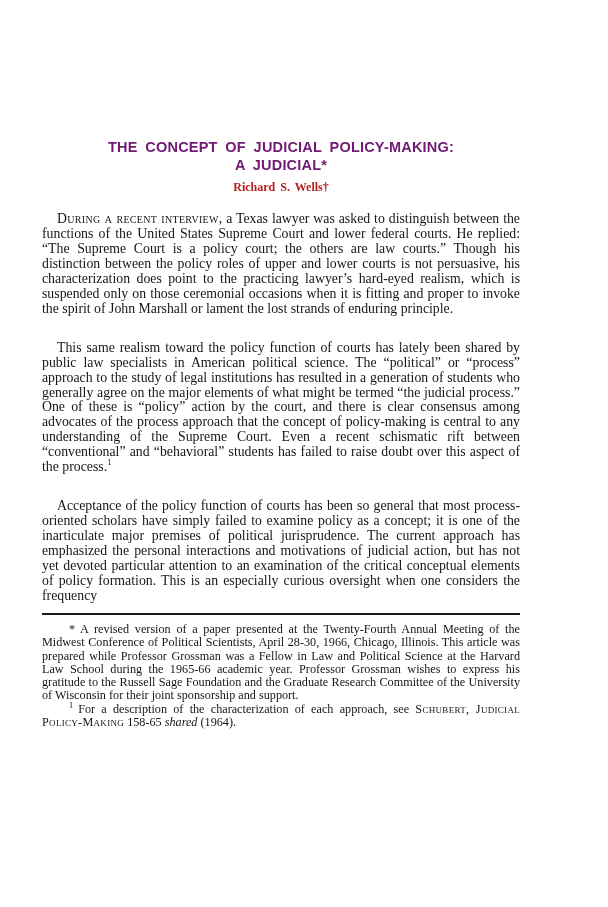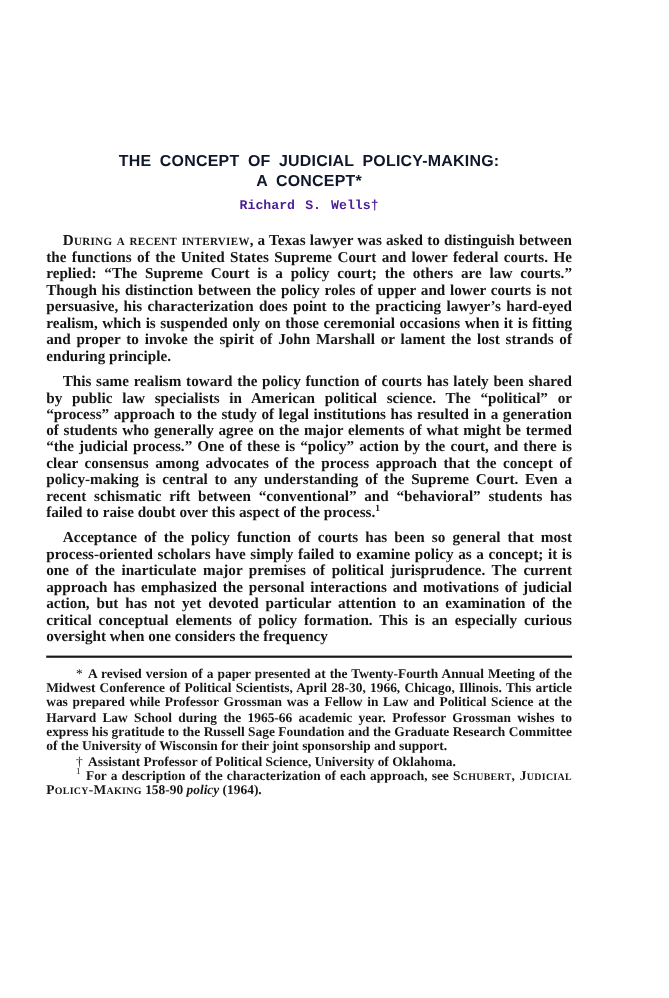--- a/index.html
+++ b/index.html
@@ -25,61 +25,61 @@
   }
   .title {
     margin: 0;
     font-family: "Liberation Sans", "DejaVu Sans", sans-serif;
     font-weight: bold;
     font-size: 14.5px;
     line-height: 17.5px;
     text-align: center;
     letter-spacing: 0.2px;
     word-spacing: 3.5px;
-    color: #0f172a;
+    color: #701a75;
   }
   .authors {
     margin-top: 6px;
     text-align: center;
-    font-family: Liberation Mono, monospace;
+    font-family: Liberation Serif, serif;
     font-weight: bold;
     font-size: 12px;
     line-height: 15px;
     word-spacing: 2px;
-    color: #4c1d95;
+    color: #b91c1c;
   }
   .article-body {
     margin-top: 17px;
     font-size: 13.8px;
     line-height: 14.95px;
     text-align: justify;
   }
   .body-para {
     margin: 0;
     text-indent: 15px;
   }
   .body-para + .body-para {
-    margin-top: 8px;
+    margin-top: 24px;
   }
   .fn-rule {
     border: none;
     border-top: 2px solid #1a1a1a;
     width: 100%;
     margin: 9px 0 8px 0;
   }
   .footnotes {
     font-size: 12.2px;
     line-height: 13.3px;
     text-align: justify;
   }
   .footnote {
     margin: 0;
     text-indent: 27px;
   }
-  .seg { white-space: normal; font-weight: bold; }
+  .seg { white-space: normal; }
   .seg-smallcaps {
     font-variant: small-caps;
     letter-spacing: 0.3px;
   }
   .seg-italic { font-style: italic; }
   .seg-sup {
     vertical-align: super;
     font-size: 0.62em;
     line-height: 0;
   }
@@ -90,35 +90,34 @@
   }
 </style>
 </head>
 <body>
 
 <div class="page">
   <div class="content">
 
     <h1 class="title">
       <span>THE CONCEPT OF JUDICIAL POLICY-MAKING:</span><br>
-      <span>A CONCEPT*</span>
+      <span>A JUDICIAL*</span>
     </h1>
 
     <div class="authors">
       <div>Richard S. Wells†</div>
     </div>
 
     <div class="article-body">
         <p class="body-para"><span class="seg seg-smallcaps">During a recent interview</span><span class="seg seg-normal">, a Texas lawyer was asked to distinguish between the functions of the United States Supreme Court and lower federal courts. He replied: “The Supreme Court is a policy court; the others are law courts.” Though his distinction between the policy roles of upper and lower courts is not persuasive, his characterization does point to the practicing lawyer’s hard-eyed realism, which is suspended only on those ceremonial occasions when it is fitting and proper to invoke the spirit of John Marshall or lament the lost strands of enduring principle.</span></p>
         <p class="body-para"><span class="seg seg-normal">This same realism toward the policy function of courts has lately been shared by public law specialists in American political science. The “political” or “process” approach to the study of legal institutions has resulted in a generation of students who generally agree on the major elements of what might be termed “the judicial process.” One of these is “policy” action by the court, and there is clear consensus among advocates of the process approach that the concept of policy-making is central to any understanding of the Supreme Court. Even a recent schismatic rift between “conventional” and “behavioral” students has failed to raise doubt over this aspect of the process.</span><span class="seg seg-sup">1</span></p>
         <p class="body-para"><span class="seg seg-normal">Acceptance of the policy function of courts has been so general that most process-oriented scholars have simply failed to examine policy as a concept; it is one of the inarticulate major premises of political jurisprudence. The current approach has emphasized the personal interactions and motivations of judicial action, but has not yet devoted particular attention to an examination of the critical conceptual elements of policy formation. This is an especially curious oversight when one considers the frequency</span></p>
       </div>
 
     <hr class="fn-rule">
 
     <div class="footnotes">
         <p class="footnote"><span class="fn-marker">*</span><span class="seg seg-normal">A revised version of a paper presented at the Twenty-Fourth Annual Meeting of the Midwest Conference of Political Scientists, April 28-30, 1966, Chicago, Illinois. This article was prepared while Professor Grossman was a Fellow in Law and Political Science at the Harvard Law School during the 1965-66 academic year. Professor Grossman wishes to express his gratitude to the Russell Sage Foundation and the Graduate Research Committee of the University of Wisconsin for their joint sponsorship and support.</span></p>
-        <p class="footnote"><span class="fn-marker">†</span><span class="seg seg-normal">Assistant Professor of Political Science, University of Oklahoma.</span></p>
-        <p class="footnote"><sup class="fn-marker">1</sup><span class="seg seg-normal">For a description of the characterization of each approach, see </span><span class="seg seg-smallcaps">Schubert, Judicial Policy-Making</span><span class="seg seg-normal"> 158-90 </span><span class="seg seg-italic">policy</span><span class="seg seg-normal"> (1964).</span></p>
+        <p class="footnote"><sup class="fn-marker">1</sup><span class="seg seg-normal">For a description of the characterization of each approach, see </span><span class="seg seg-smallcaps">Schubert, Judicial Policy-Making</span><span class="seg seg-normal"> 158-65 </span><span class="seg seg-italic">shared</span><span class="seg seg-normal"> (1964).</span></p>
       </div>
 
   </div>
 </div>
 
 </body></html>

